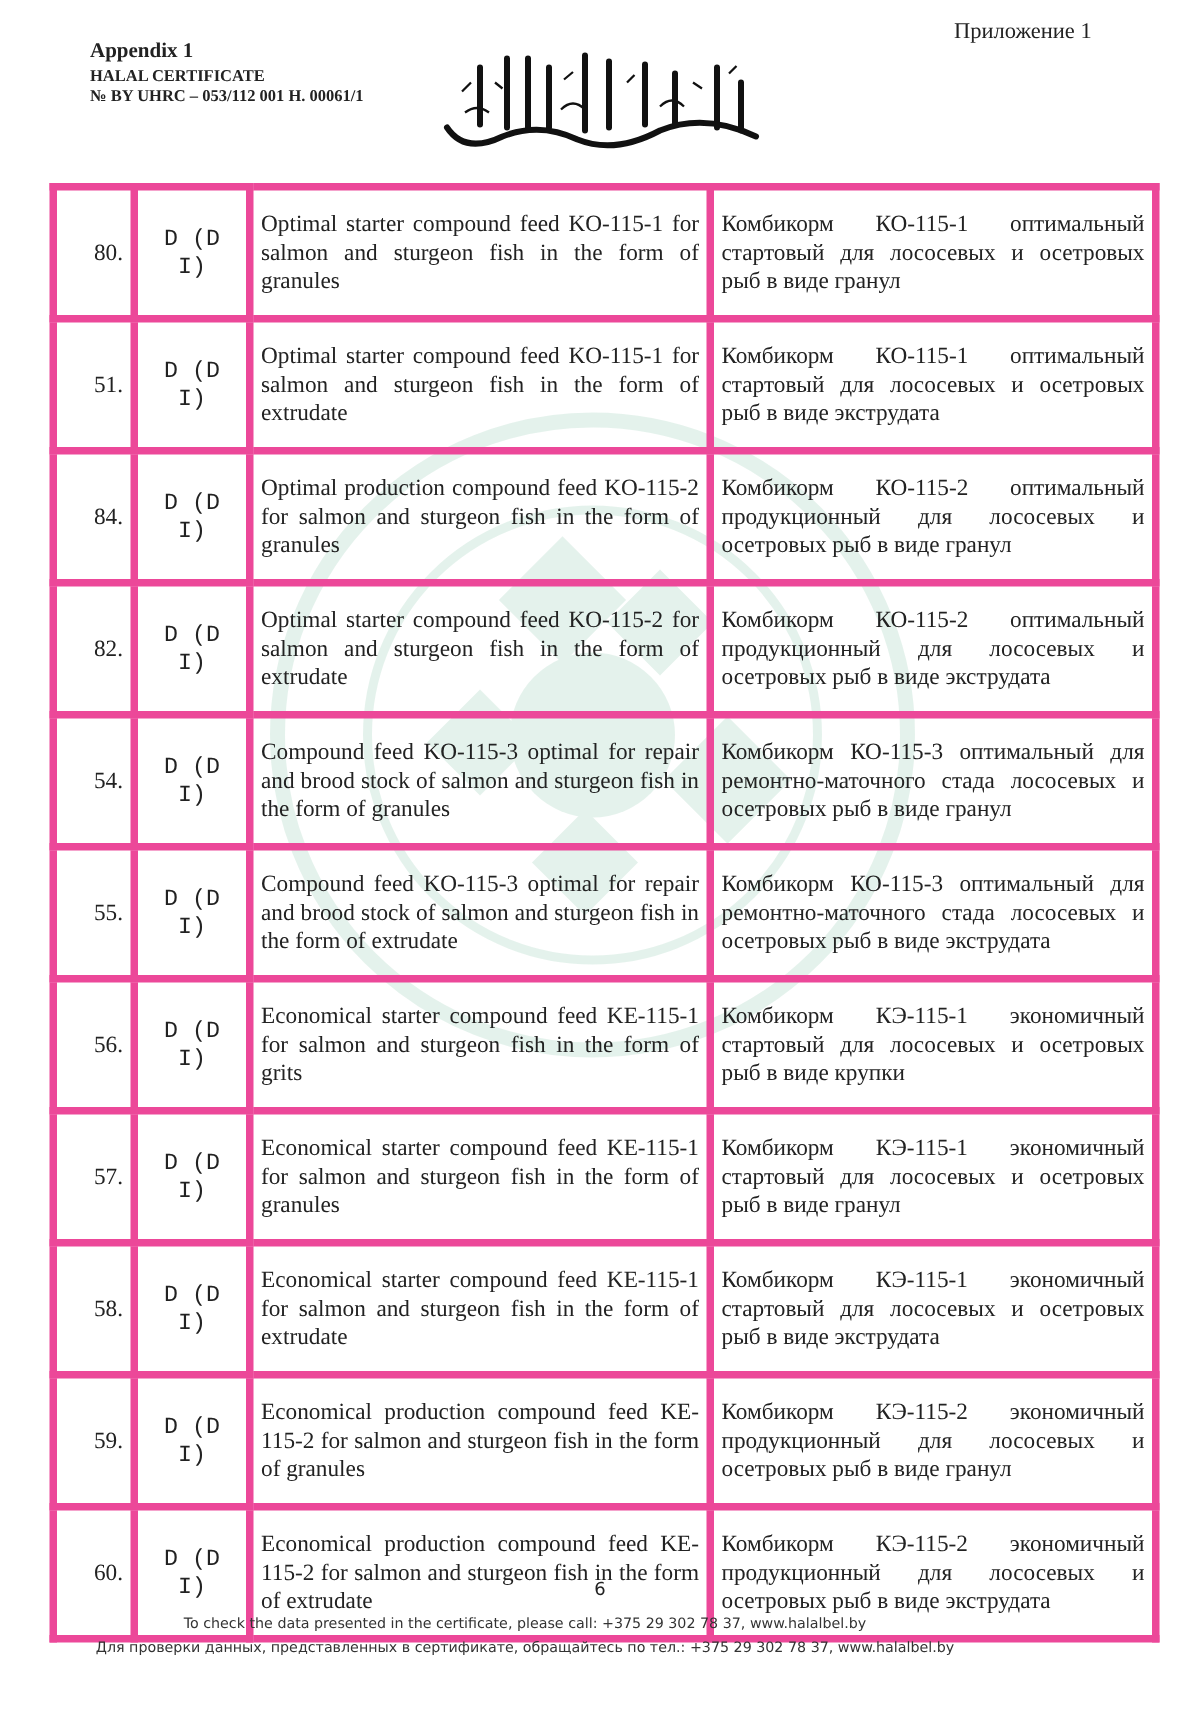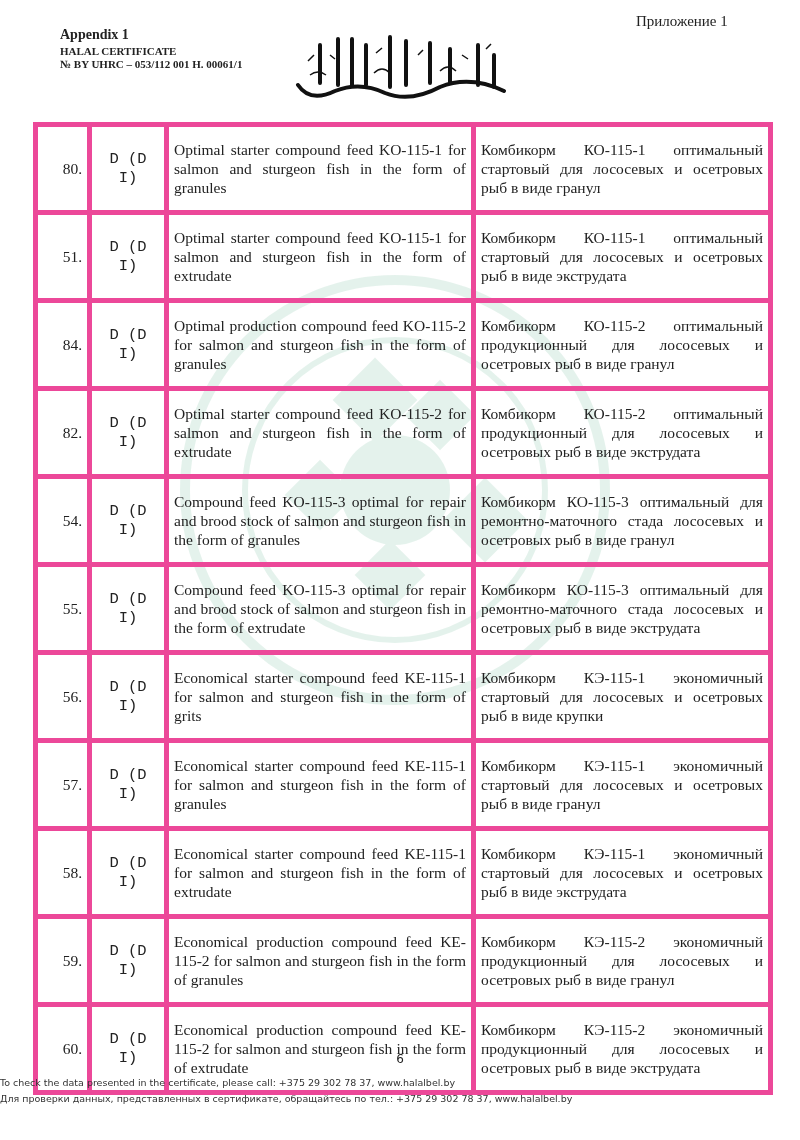--- a/index.html
+++ b/index.html
@@ -11,21 +11,21 @@
   .hdr-right { position: absolute; left: 636px; top: 13px; font-weight: normal; font-size: 15px; }
   .calligraphy { position: absolute; left: 290px; top: 25px; width: 222px; height: 80px; }
   .watermark { position: absolute; left: 175px; top: 270px; width: 440px; height: 440px; opacity: 0.12; pointer-events: none; }
   table.items { position: absolute; left: 33px; top: 122px; width: 740px; border-collapse: collapse; table-layout: fixed; }
   table.items td { border: 5px solid #ec4899; height: 83px; vertical-align: middle; font-size: 15.5px; line-height: 19px; padding: 0 5px; }
   td.c-num { width: 39px; text-align: right; padding-right: 8px; padding-top: 22px; vertical-align: middle; }
   td.c-code { width: 62px; text-align: center; font-family: Liberation Mono, monospace; }
   td.c-en { width: 292px; text-align: justify; text-align-last: left; }
   td.c-ru { text-align: justify; text-align-last: left; }
   .page-no { position: absolute; top: 1052px; left: 0; width: 800px; text-align: center; font-family: "DejaVu Sans", sans-serif; font-size: 12px; }
-  .foot { position: absolute; left: 0; width: 700px; font-family: "DejaVu Sans", sans-serif; font-size: 9.5px; color: #333; }
+  .foot { position: absolute; left: 0; width: 700px; text-align: center; font-family: "DejaVu Sans", sans-serif; font-size: 9.5px; color: #333; }
   .foot.en { top: 1077px; }
   .foot.ru { top: 1093px; }
 </style>
 </head>
 <body>
 
 <div class="hdr-left">
   <div class="appendix">Appendix 1</div>
   <div class="cert">HALAL CERTIFICATE</div>
   <div class="num">№ BY UHRC – 053/112 001 H. 00061/1</div>

